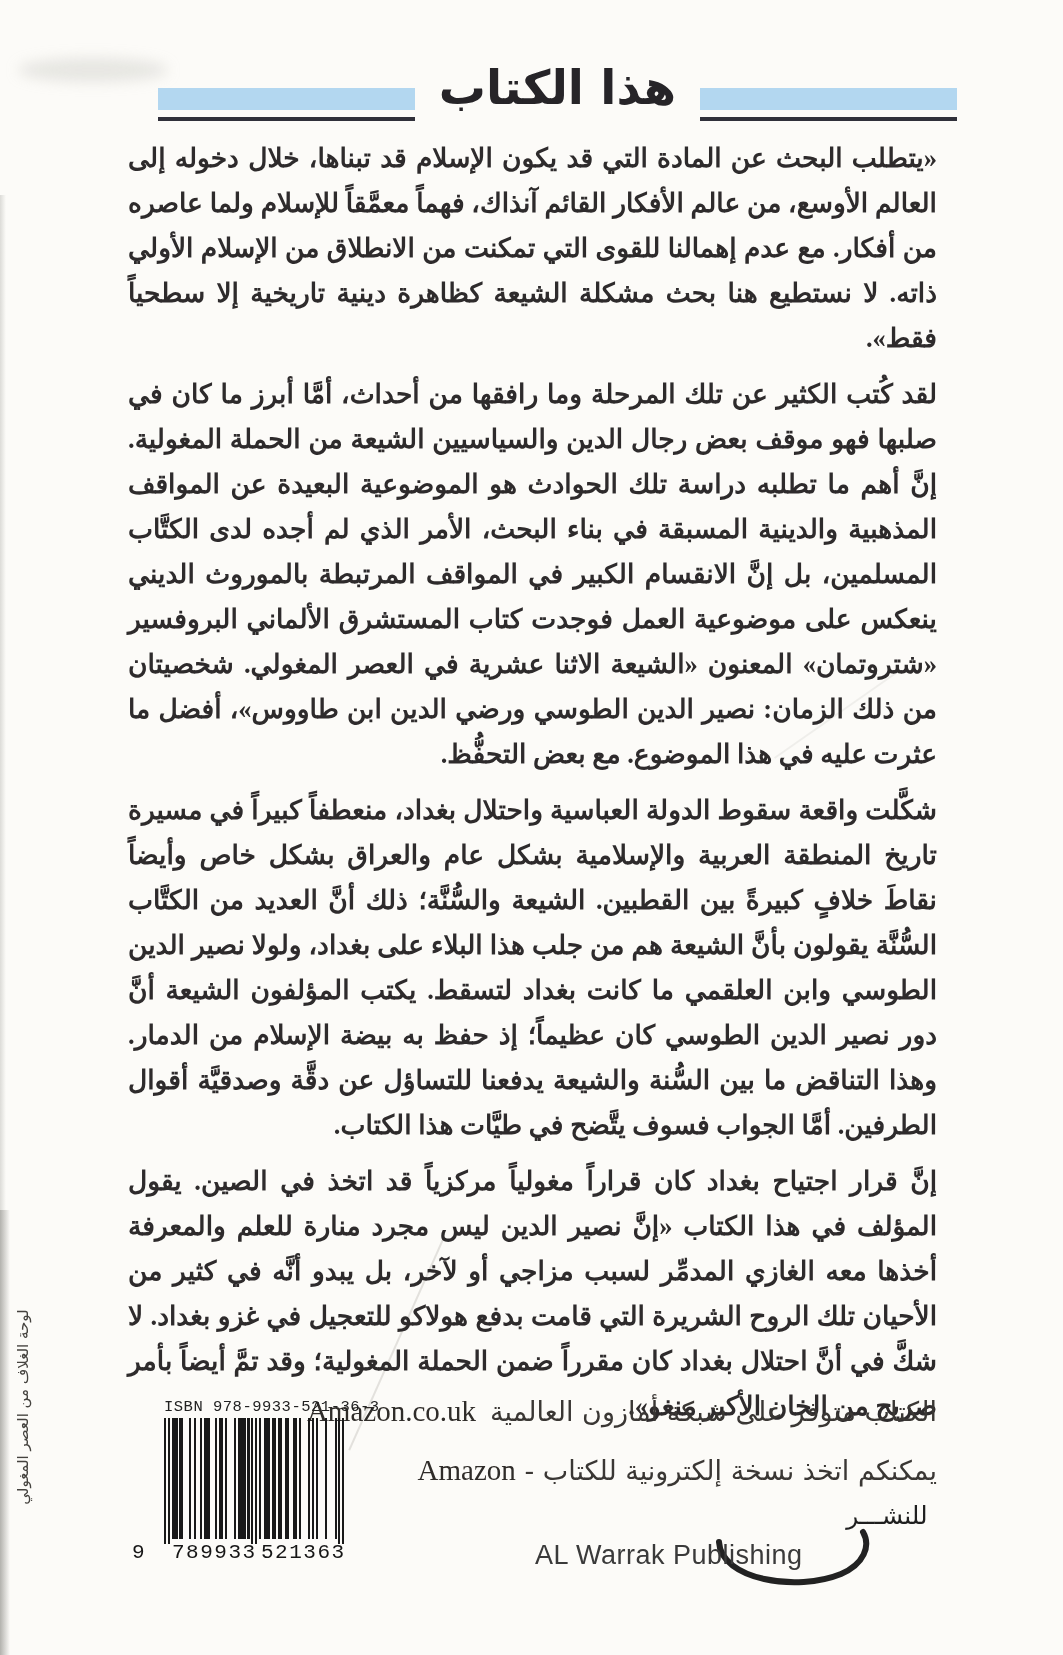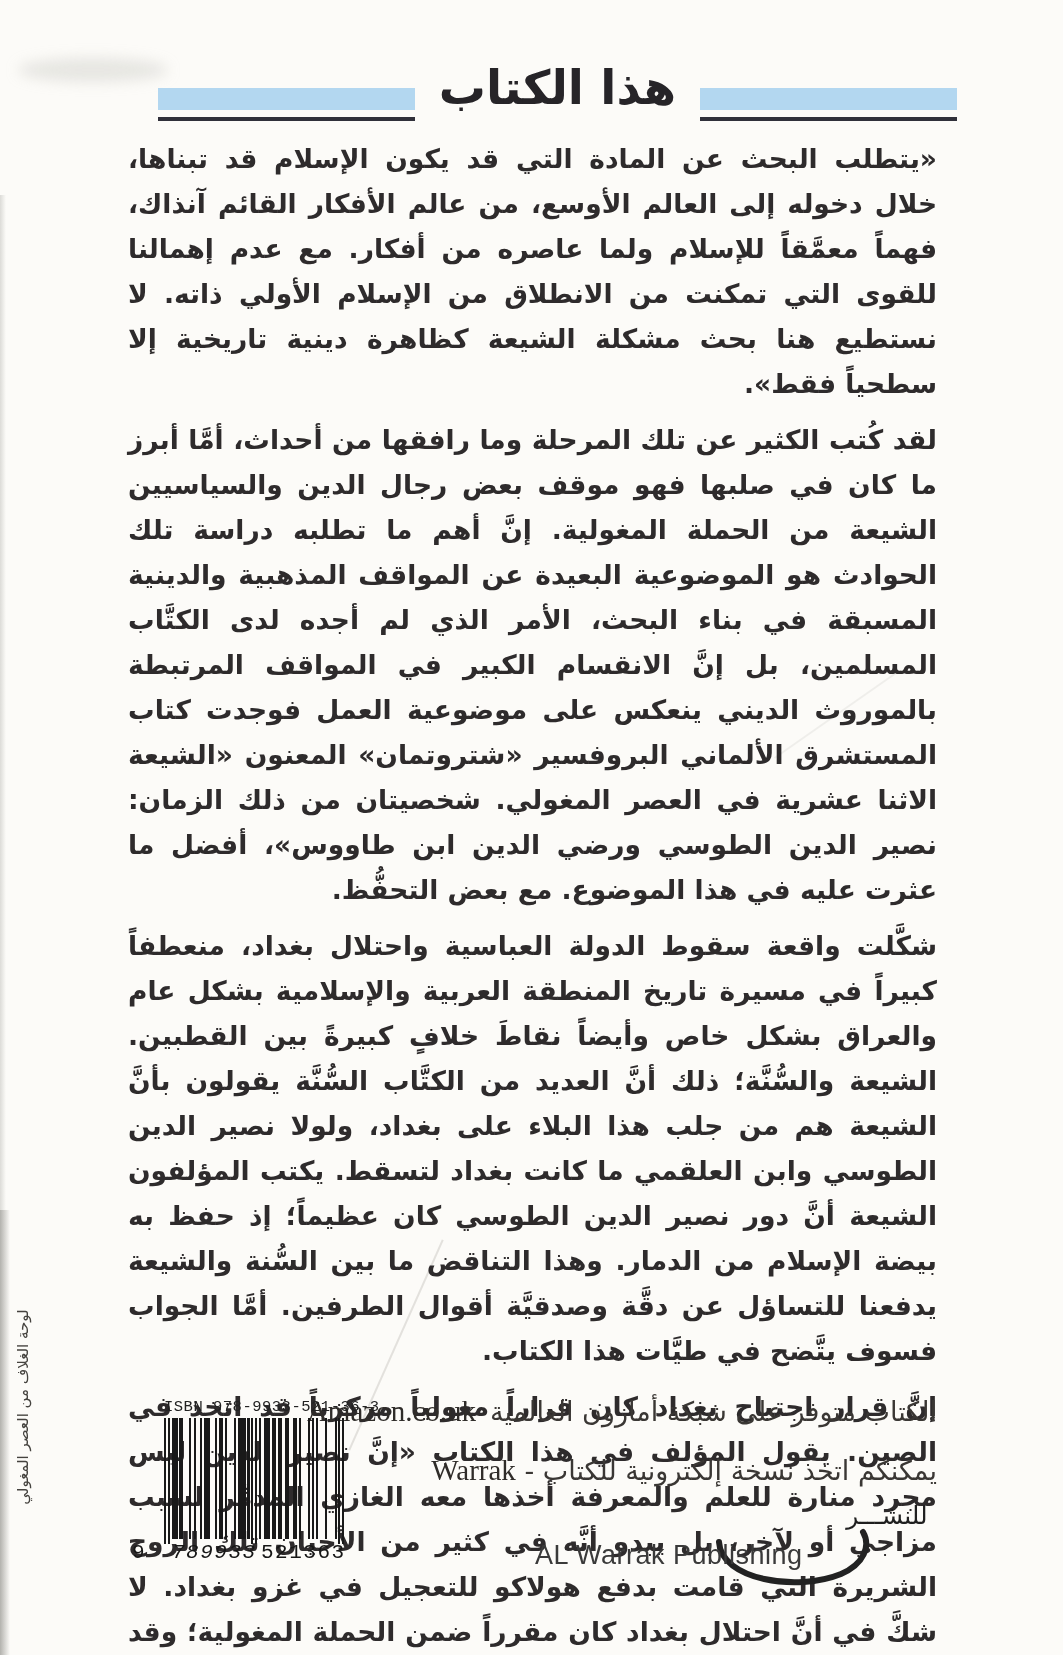--- a/index.html
+++ b/index.html
@@ -17,40 +17,40 @@
     font-size:47px;font-weight:bold;color:#262428;line-height:1;
     padding:0 24px;margin-top:-24px;white-space:nowrap;direction:rtl;
   }
   
   .bodytext{
     position:absolute;left:128px;right:126px;top:136px;
     direction:rtl;text-align:justify;
     font-size:26.5px;font-weight:bold;line-height:45px;color:#2e2b2c;
   }
   .bodytext .intro{text-align:right;}
-  .bodytext p{margin:0 0 11px 0;}
+  .bodytext p{margin:0 0 11px 0;font-family:Liberation Serif, serif;}
   .bodytext p:last-child{margin-bottom:0;}
   
   .avail{
     position:absolute;right:126px;top:1382px;direction:rtl;text-align:right;
     font-size:27px;color:#3a3734;line-height:58px;font-weight:normal;
   }
   .avail .ar{margin-inline-end:14px;}
   .latin-serif{font-family:"Liberation Serif",serif;font-size:29px;color:#2f2c29;}
   
   .isbn{position:absolute;left:118px;top:1398px;width:240px;color:#1c1c1c;}
   .isbn-label{
     font-family:"Liberation Mono",monospace;font-size:15.5px;letter-spacing:.5px;
     padding-left:46px;white-space:nowrap;color:#222;
   }
   #barcode-svg{display:block;margin-left:46px;margin-top:2px;fill:#191919;shape-rendering:crispEdges;}
   .digits{position:relative;height:26px;margin-top:-3px;
     font-family:"Liberation Mono",monospace;font-size:21px;letter-spacing:1.5px;color:#161616;}
   .digits .d9{position:absolute;left:14px;}
-  .digits .g1{position:absolute;left:54px;width:78px;text-align:left;font-style:italic;}
+  .digits .g1{position:absolute;left:54px;width:78px;text-align:left;}
   .digits .g2{position:absolute;left:143px;width:78px;text-align:right;}
   
   .pub-logo{position:absolute;right:0;top:1458px;width:372px;height:140px;overflow:hidden;}
   .pub-latin{
     position:absolute;left:495px;top:1540px;
     font-family:"Liberation Sans",sans-serif;font-size:27px;color:#3a3a3a;letter-spacing:.5px;margin-left:40px;
   }
   
   .spine{position:absolute;left:8px;top:1278px;width:30px;height:258px;}
   .spine-text{
@@ -97,21 +97,21 @@
     <p>لقد كُتب الكثير عن تلك المرحلة وما رافقها من أحداث، أمَّا أبرز ما كان في صلبها فهو موقف بعض رجال الدين والسياسيين الشيعة من الحملة المغولية. إنَّ أهم ما تطلبه دراسة تلك الحوادث هو الموضوعية البعيدة عن المواقف المذهبية والدينية المسبقة في بناء البحث، الأمر الذي لم أجده لدى الكتَّاب المسلمين، بل إنَّ الانقسام الكبير في المواقف المرتبطة بالموروث الديني ينعكس على موضوعية العمل فوجدت كتاب المستشرق الألماني البروفسير «شتروتمان» المعنون «الشيعة الاثنا عشرية في العصر المغولي. شخصيتان من ذلك الزمان: نصير الدين الطوسي ورضي الدين ابن طاووس»، أفضل ما عثرت عليه في هذا الموضوع. مع بعض التحفُّظ.</p>
     <p>شكَّلت واقعة سقوط الدولة العباسية واحتلال بغداد، منعطفاً كبيراً في مسيرة تاريخ المنطقة العربية والإسلامية بشكل عام والعراق بشكل خاص وأيضاً نقاطَ خلافٍ كبيرةً بين القطبين. الشيعة والسُّنَّة؛ ذلك أنَّ العديد من الكتَّاب السُّنَّة يقولون بأنَّ الشيعة هم من جلب هذا البلاء على بغداد، ولولا نصير الدين الطوسي وابن العلقمي ما كانت بغداد لتسقط. يكتب المؤلفون الشيعة أنَّ دور نصير الدين الطوسي كان عظيماً؛ إذ حفظ به بيضة الإسلام من الدمار. وهذا التناقض ما بين السُّنة والشيعة يدفعنا للتساؤل عن دقَّة وصدقيَّة أقوال الطرفين. أمَّا الجواب فسوف يتَّضح في طيَّات هذا الكتاب.</p>
     <p>إنَّ قرار اجتياح بغداد كان قراراً مغولياً مركزياً قد اتخذ في الصين. يقول المؤلف في هذا الكتاب «إنَّ نصير الدين ليس مجرد منارة للعلم والمعرفة أخذها معه الغازي المدمِّر لسبب مزاجي أو لآخر، بل يبدو أنَّه في كثير من الأحيان تلك الروح الشريرة التي قامت بدفع هولاكو للتعجيل في غزو بغداد. لا شكَّ في أنَّ احتلال بغداد كان مقرراً ضمن الحملة المغولية؛ وقد تمَّ أيضاً بأمر صريح من الخان الأكبر منغو».</p>
   </div>
 
   <div class="avail">
     <div>
       <span class="ar">الكتاب متوفر على شبكة أمازون العالمية</span><span class="latin-serif">Amazon.co.uk</span>
     </div>
     <div>
-      <span>يمكنكم اتخذ نسخة إلكترونية للكتاب - </span><span class="latin-serif">Warrak</span>
+      <span>يمكنكم اتخذ نسخة إلكترونية للكتاب - </span><span class="latin-serif">Amazon</span>
     </div>
   </div>
 
   <div class="isbn">
     <div class="isbn-label">ISBN 978-9933-521-36-3</div>
     <svg id="barcode-svg" width="182" height="126" viewBox="0 0 182 126">
         <rect x="0.00" y="0" width="2.14" height="126"></rect>
         <rect x="3.79" y="0" width="2.14" height="126"></rect>
         <rect x="7.58" y="0" width="2.14" height="121"></rect>
         <rect x="9.47" y="0" width="2.14" height="121"></rect>

